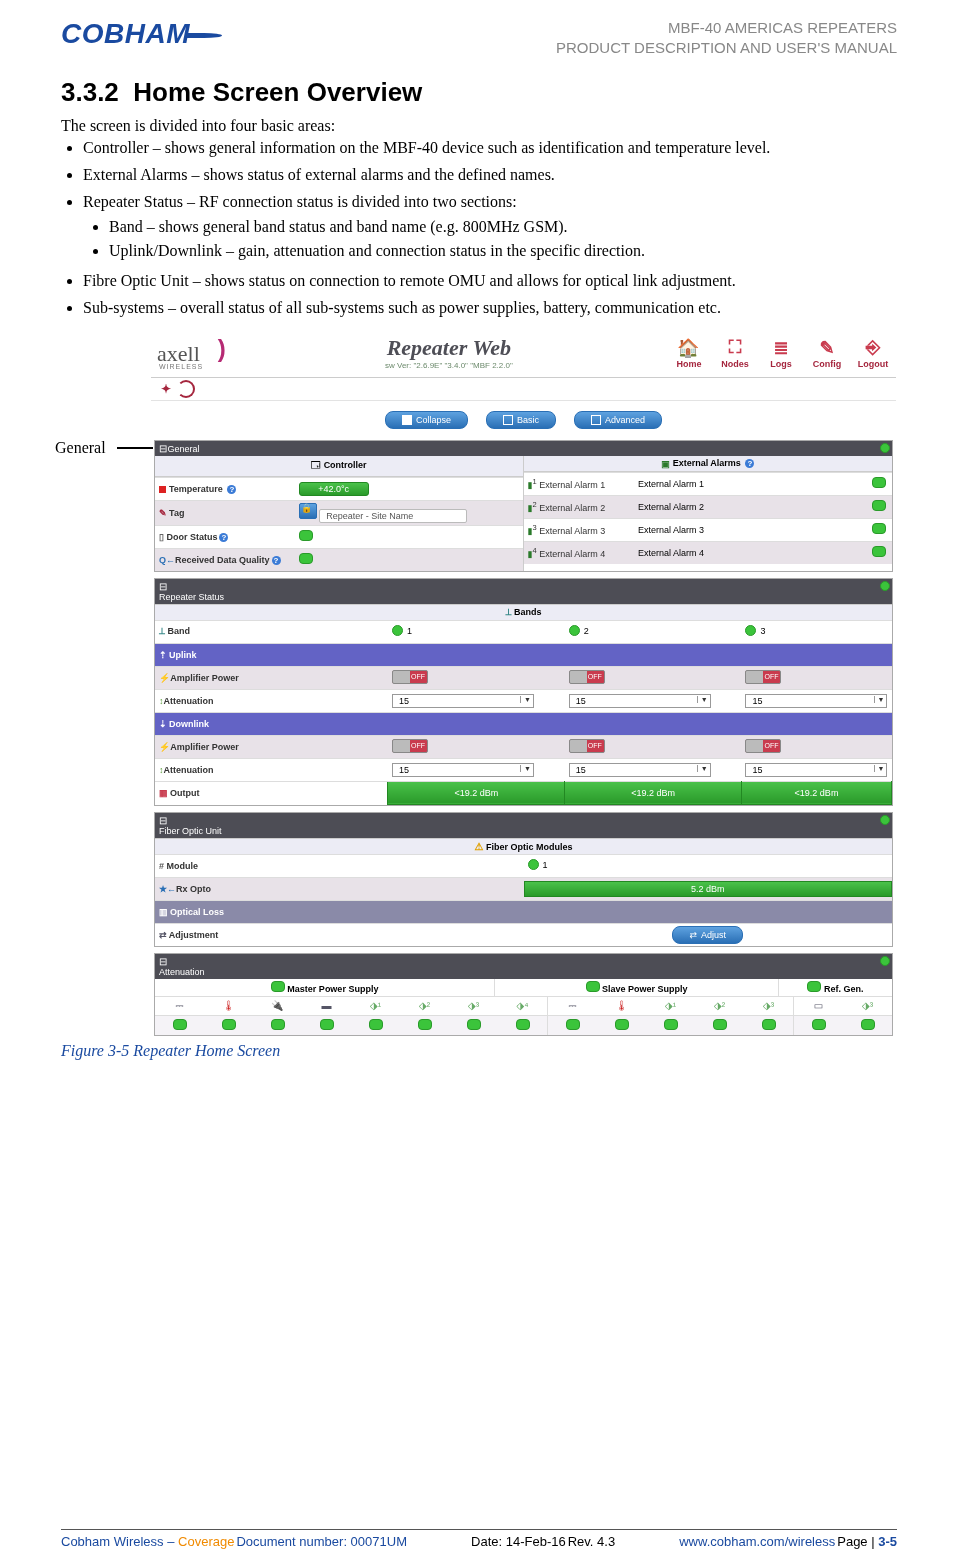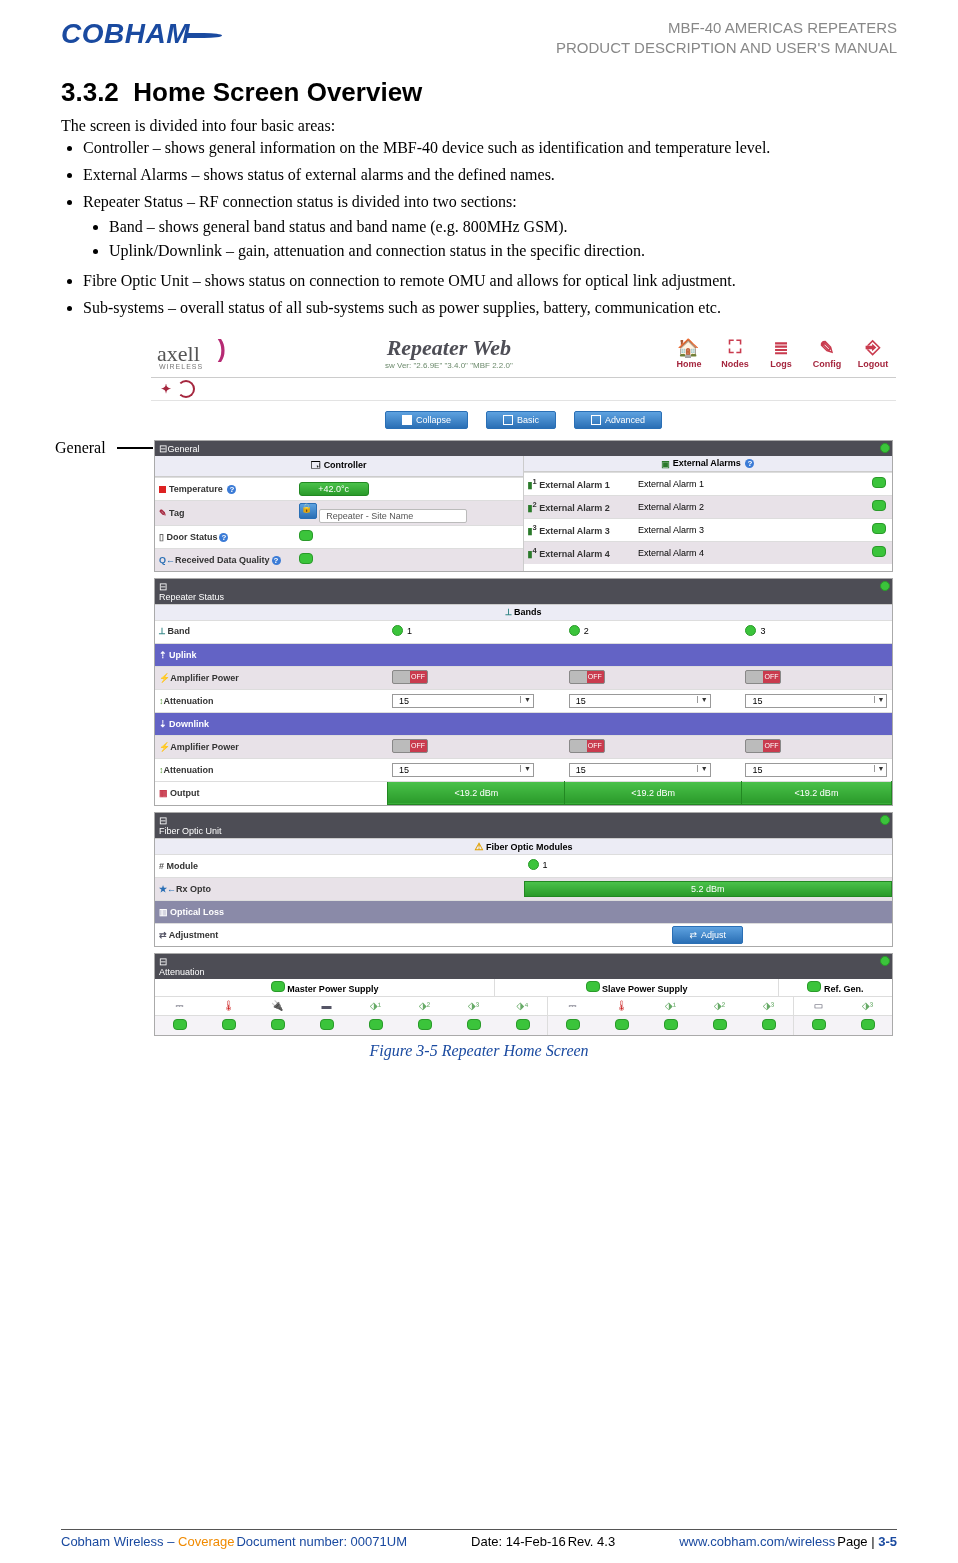--- a/index.html
+++ b/index.html
@@ -187,21 +187,21 @@
     justify-content: center;
     gap: 18px;
     padding: 10px 0 8px 0;
   }
   .wbtn {
     background: linear-gradient(to bottom, #5ea2e0, #2a6fb5);
     color: #fff;
     font-size: 9px;
     padding: 3px 16px;
     border: 1px solid #2a6fb5;
-    border-radius: 2px;
+    border-radius: 8px;
     display:flex;align-items:center;gap:4px;
   }
   .wbtn .sqico{display:inline-block;width:8px;height:8px;border:1px solid #fff;}
 
   .panel {
     border: 1px solid #aaa;
     margin: 3px 3px 6px 3px;
     background: #fff;
   }
   .panel-dkhdr {
@@ -236,21 +236,21 @@
   .right50 { width:50%; }
 
   table.grid {
     width:100%;border-collapse:collapse;font-size:9px;
   }
   table.grid td {
     border-top:1px solid #ddd;padding:2px 4px;height:18px;
     vertical-align:middle;
   }
   td.lab { width:38%; font-weight:700; color:#333;}
-  td.lab2 { width:30%; font-weight:700; color:#333;}
+  td.lab2 { width:30%; font-weight:400; color:#333;}
   .ico-tiny{display:inline-block;width:7px;height:7px;margin-right:3px;vertical-align:middle;}
   .ico-red{background:#d22;}
   .ico-blue{color:#2a6fb5;font-weight:700;}
   .okdot{display:inline-block;width:12px;height:9px;border-radius:4px;background:#3bc43b;border:1px solid #2a9a2a;}
   .greenbox{display:inline-block;background:linear-gradient(to bottom,#4ac24a,#2a9a2a);color:#fff;
     border:1px solid #228822;border-radius:3px;padding:1px 4px;font-size:9px;min-width:60px;text-align:center;}
   .lockbtn{display:inline-block;width:16px;height:14px;background:linear-gradient(to bottom,#5ea2e0,#2a6fb5);border:1px solid #2a6fb5;border-radius:2px;position:relative;}
   .lockbtn::after{content:"🔒";position:absolute;left:2px;top:-1px;font-size:9px;color:#fff;}
   .txtin{display:inline-block;background:#fff;border:1px solid #bbb;border-radius:2px;padding:1px 0 1px 6px;font-size:9px;color:#555;width:140px;}
   .pad4 { padding:2px 4px; }
@@ -282,21 +282,20 @@
   .subsys-cell.last{border-right:0;}
   .subsys-icorow{display:flex;}
   .subsys-icorow .c{flex:1;text-align:center;padding:3px 0;}
   .mini-ico{font-size:10px;color:#556;}
   .mini-ok{display:inline-block;width:12px;height:9px;border-radius:4px;background:#3bc43b;border:1px solid #2a9a2a;}
 
   .fig-caption{
     font-family: Georgia, serif;
     font-style: italic;
     font-size: 16px;
-    text-align:center;
     margin-top: 4px;
     color:#1a4aa0;
   }
 
   .footer {
     position:absolute;
     left:44px;right:44px;bottom:14px;
     border-top:1px solid #555;
     padding-top:4px;
     display:flex;

